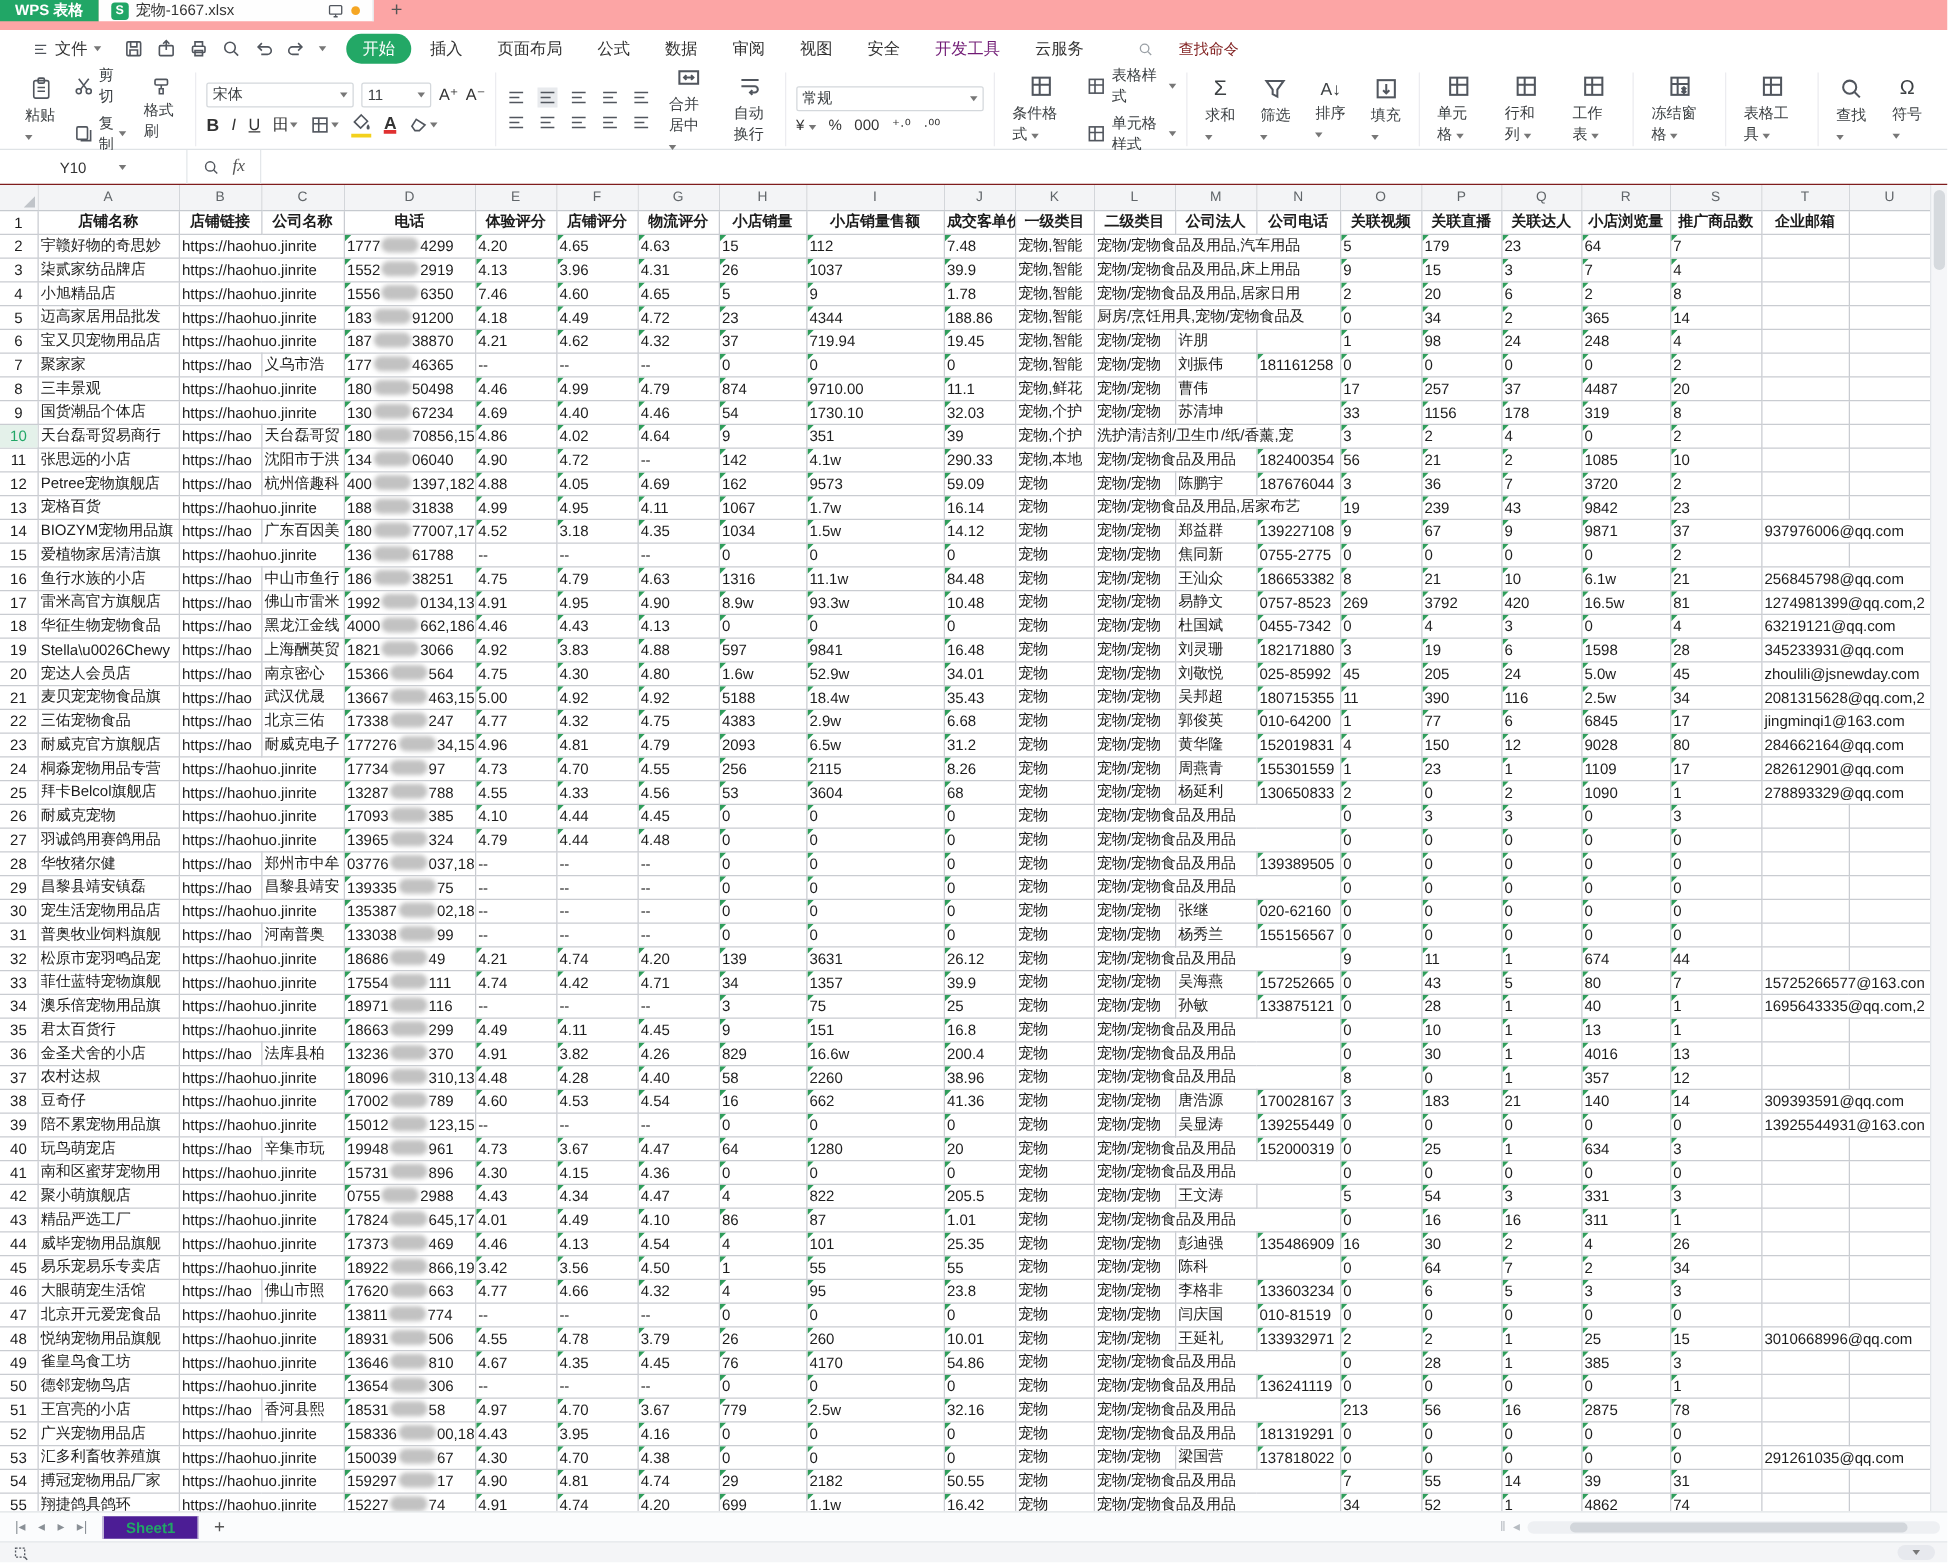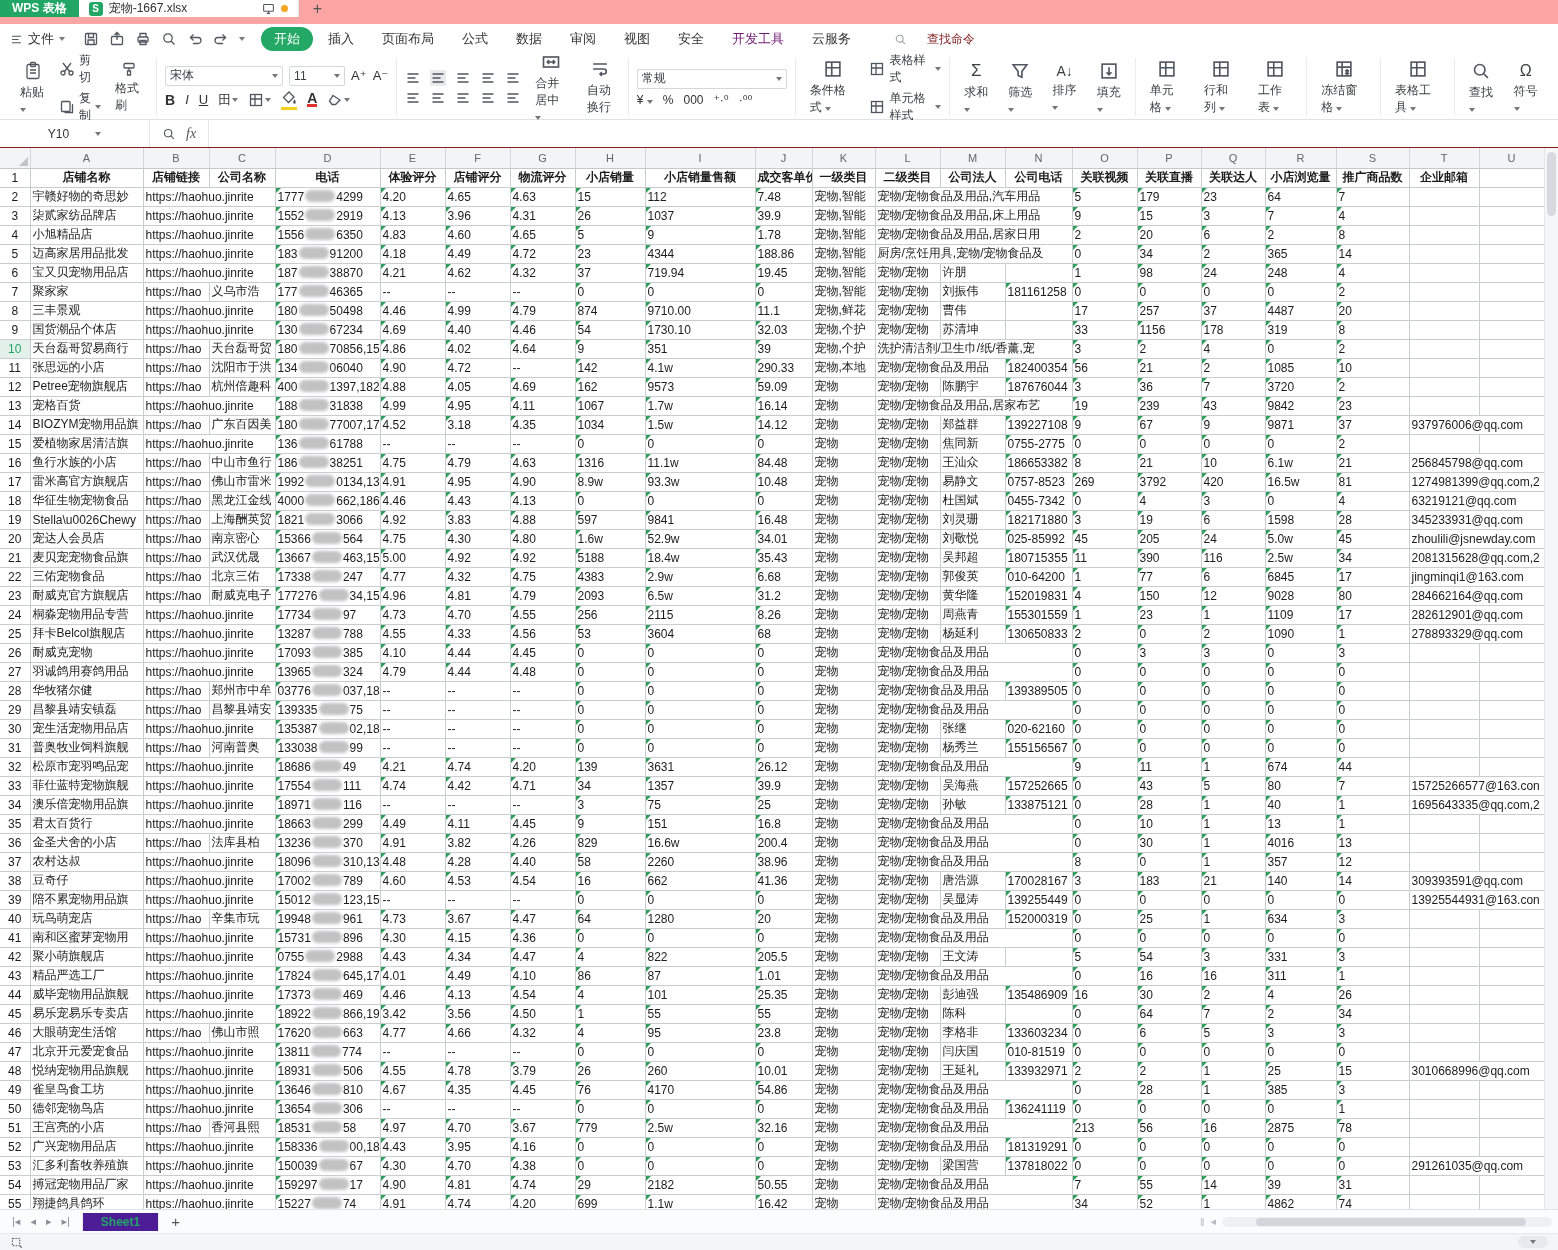--- a/index.html
+++ b/index.html
@@ -14,21 +14,21 @@
   .doc-tab { background:#fefefe; display:flex; align-items:center; gap:6px; padding:0 10px;
     min-width:220px; border-right:1px solid #e3e6e9; font-size:12px; color:#333; }
   .s-icon { width:14px; height:14px; background:#21a666; color:#fff; border-radius:3px;
     font-size:10px; font-weight:bold; display:flex; align-items:center; justify-content:center; }
   .tab-right { display:flex; align-items:center; gap:6px; margin-left:auto; }
   .dot { width:7px; height:7px; border-radius:50%; background:#f5a623; }
   .newtab { display:flex; align-items:center; padding:0 14px; color:#555; font-size:16px; }
 
   
   .menubar { height:30px; display:flex; align-items:center; background:#fff; flex:none;
-    padding-left:2px; font-size:13px; color:#333; }
+    padding-left:18px; font-size:13px; color:#333; }
   .file-btn { display:flex; align-items:center; gap:5px; padding:0 8px; }
   .qicons { display:flex; align-items:center; gap:10px; padding:0 10px; color:#51565e; }
   .qbtn { display:flex; align-items:center; }
   .menu-tabs { display:flex; align-items:center; gap:2px; margin-left:6px; }
   .mtab { padding:3px 13px; border-radius:12px; cursor:default; }
   .mtab.active { background:#23a866; color:#fff; }
   .mtab.green { color:#701a75; }
   .searchbox { display:flex; align-items:center; gap:20px; margin-left:30px; color:#7f1d1d; font-size:12px; }
 
   
@@ -657,21 +657,21 @@
               <td class="cell gt">7</td>
               <td class="cell gt">4</td>
               <td class="cell"></td>
               <td class="cell"></td>
             </tr>
             <tr>
               <td class="gut">4</td>
               <td class="cell">小旭精品店</td>
               <td class="cell" colspan="2">https://haohuo.jinrite</td>
               <td class="cell gt">1556<span class="blur"></span>6350</td>
-              <td class="cell gt">4.83</td>
+              <td class="cell gt">7.46</td>
               <td class="cell gt">4.60</td>
               <td class="cell gt">4.65</td>
               <td class="cell gt">5</td>
               <td class="cell gt">9</td>
               <td class="cell gt">1.78</td>
               <td class="cell">宠物,智能</td>
               <td class="cell" colspan="3">宠物/宠物食品及用品,居家日用</td>
               <td class="cell gt">2</td>
               <td class="cell gt">20</td>
               <td class="cell gt">6</td>

